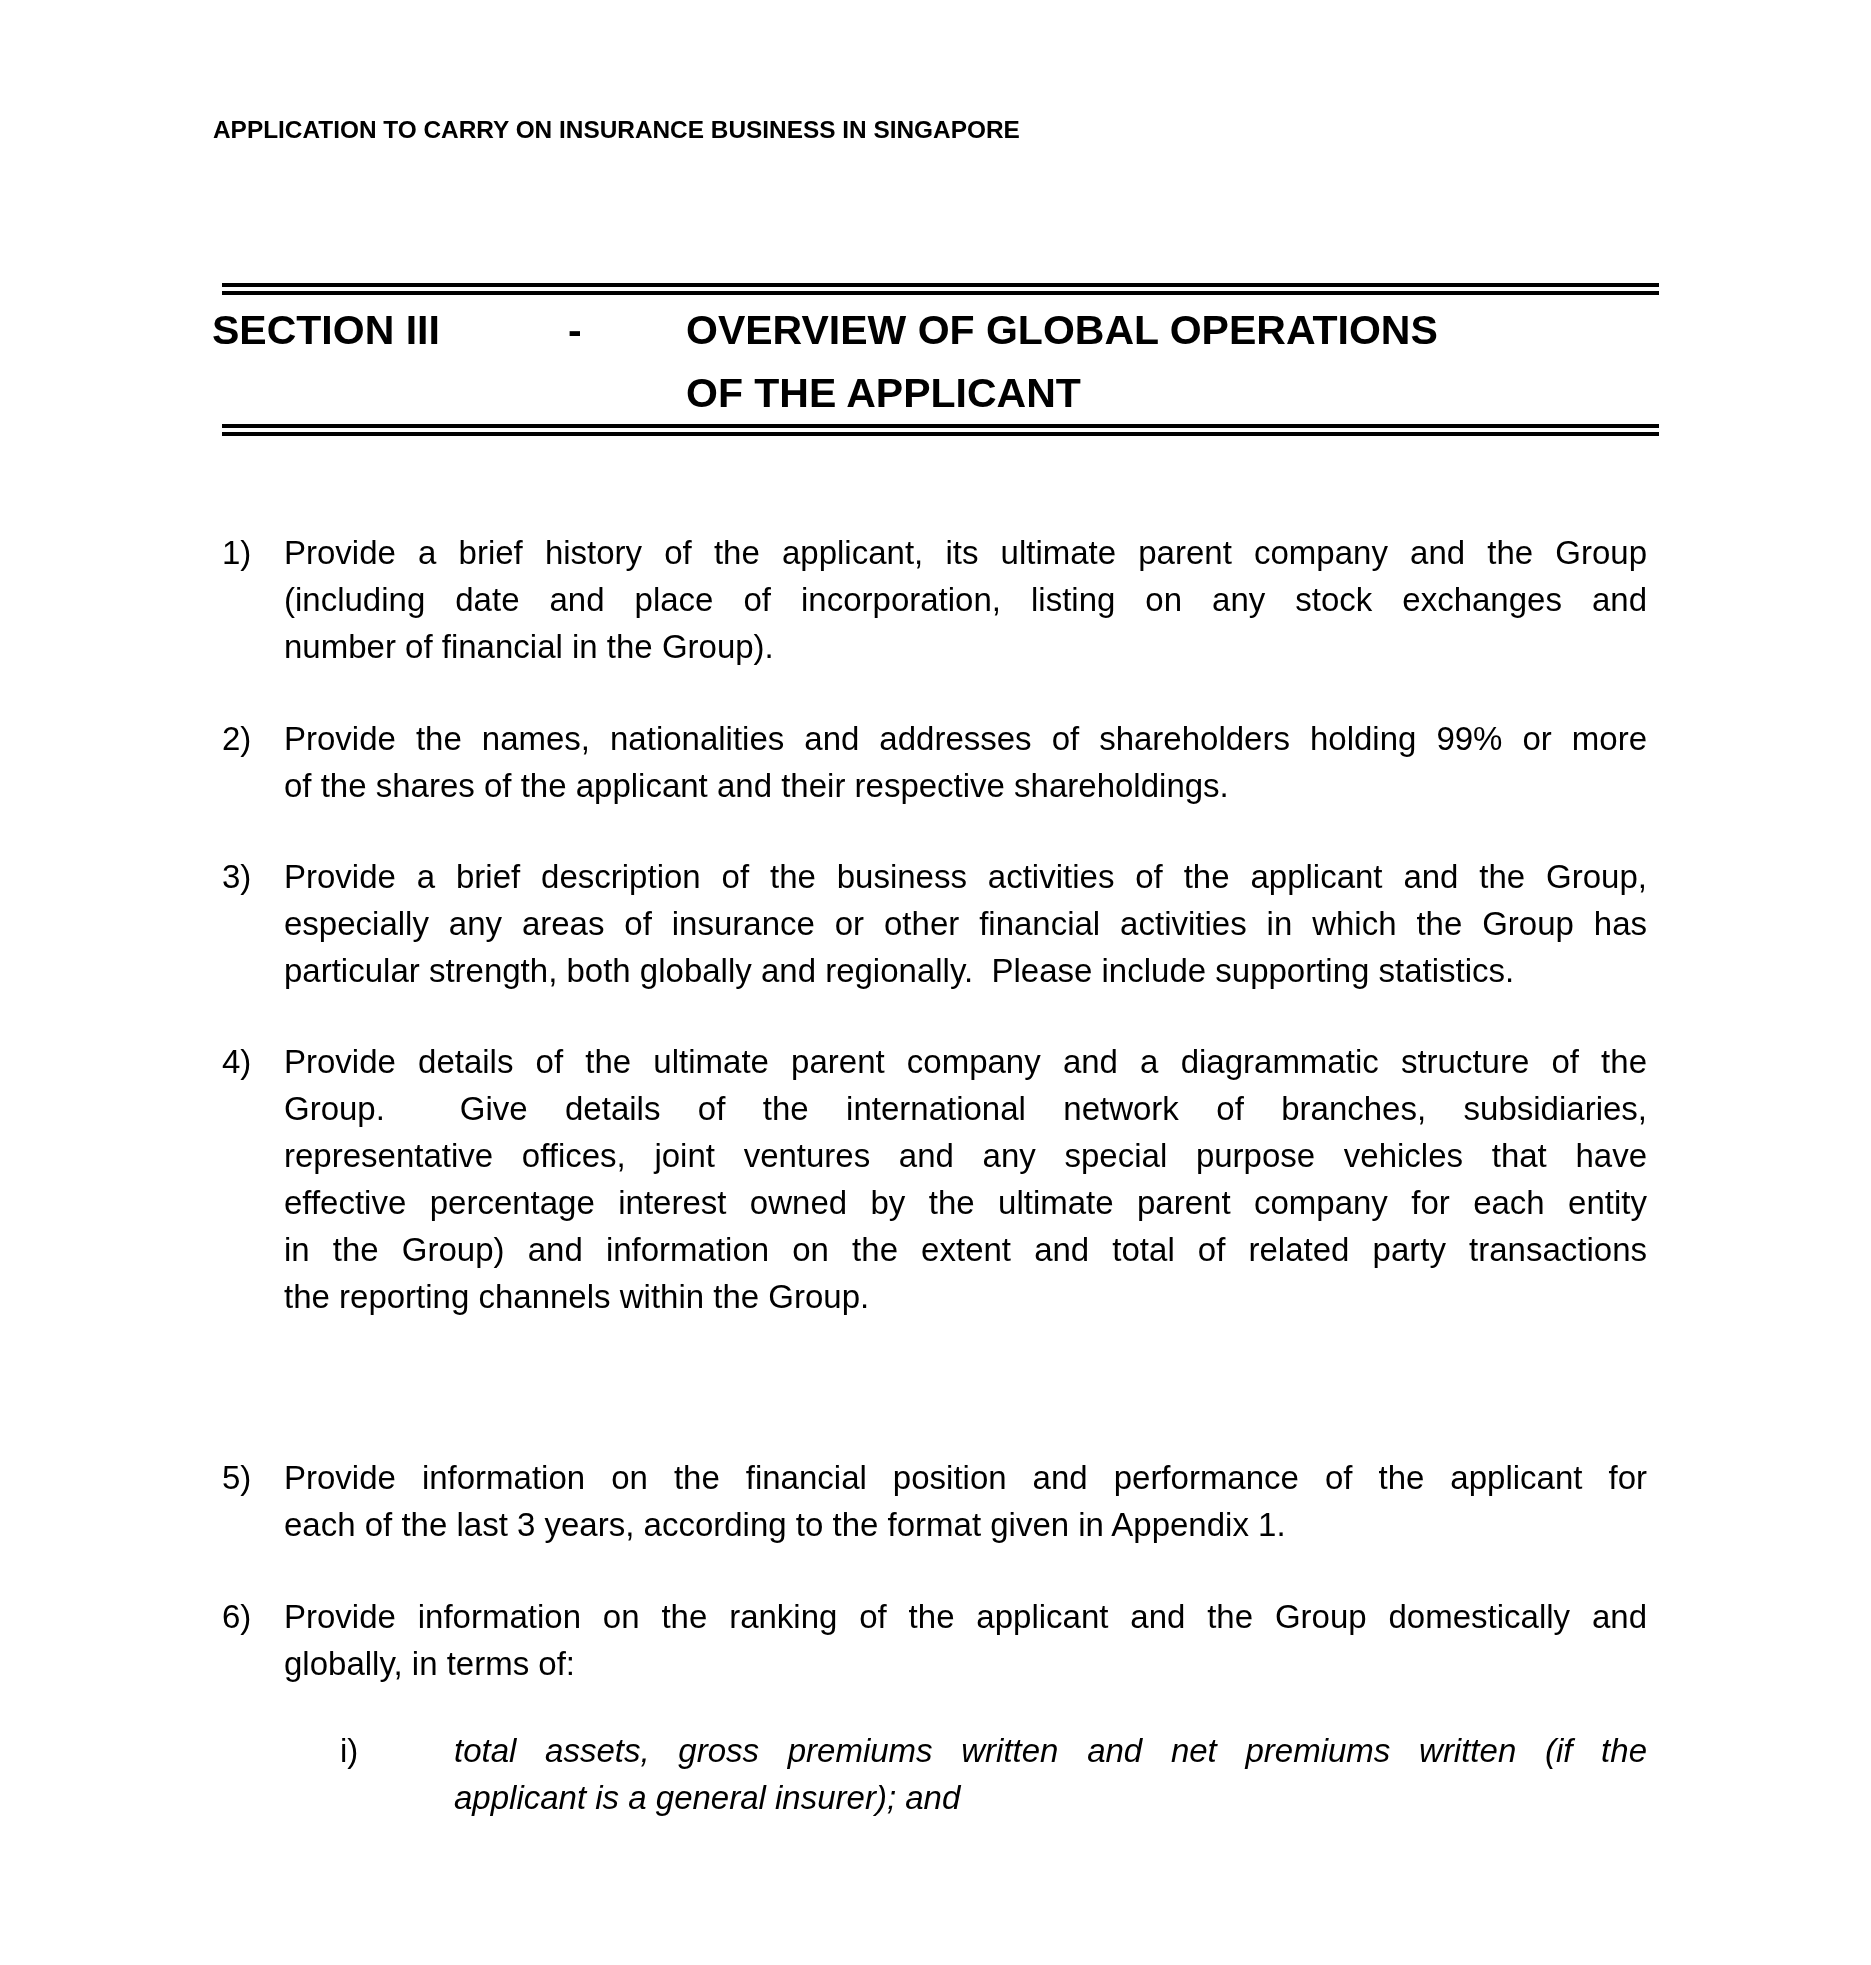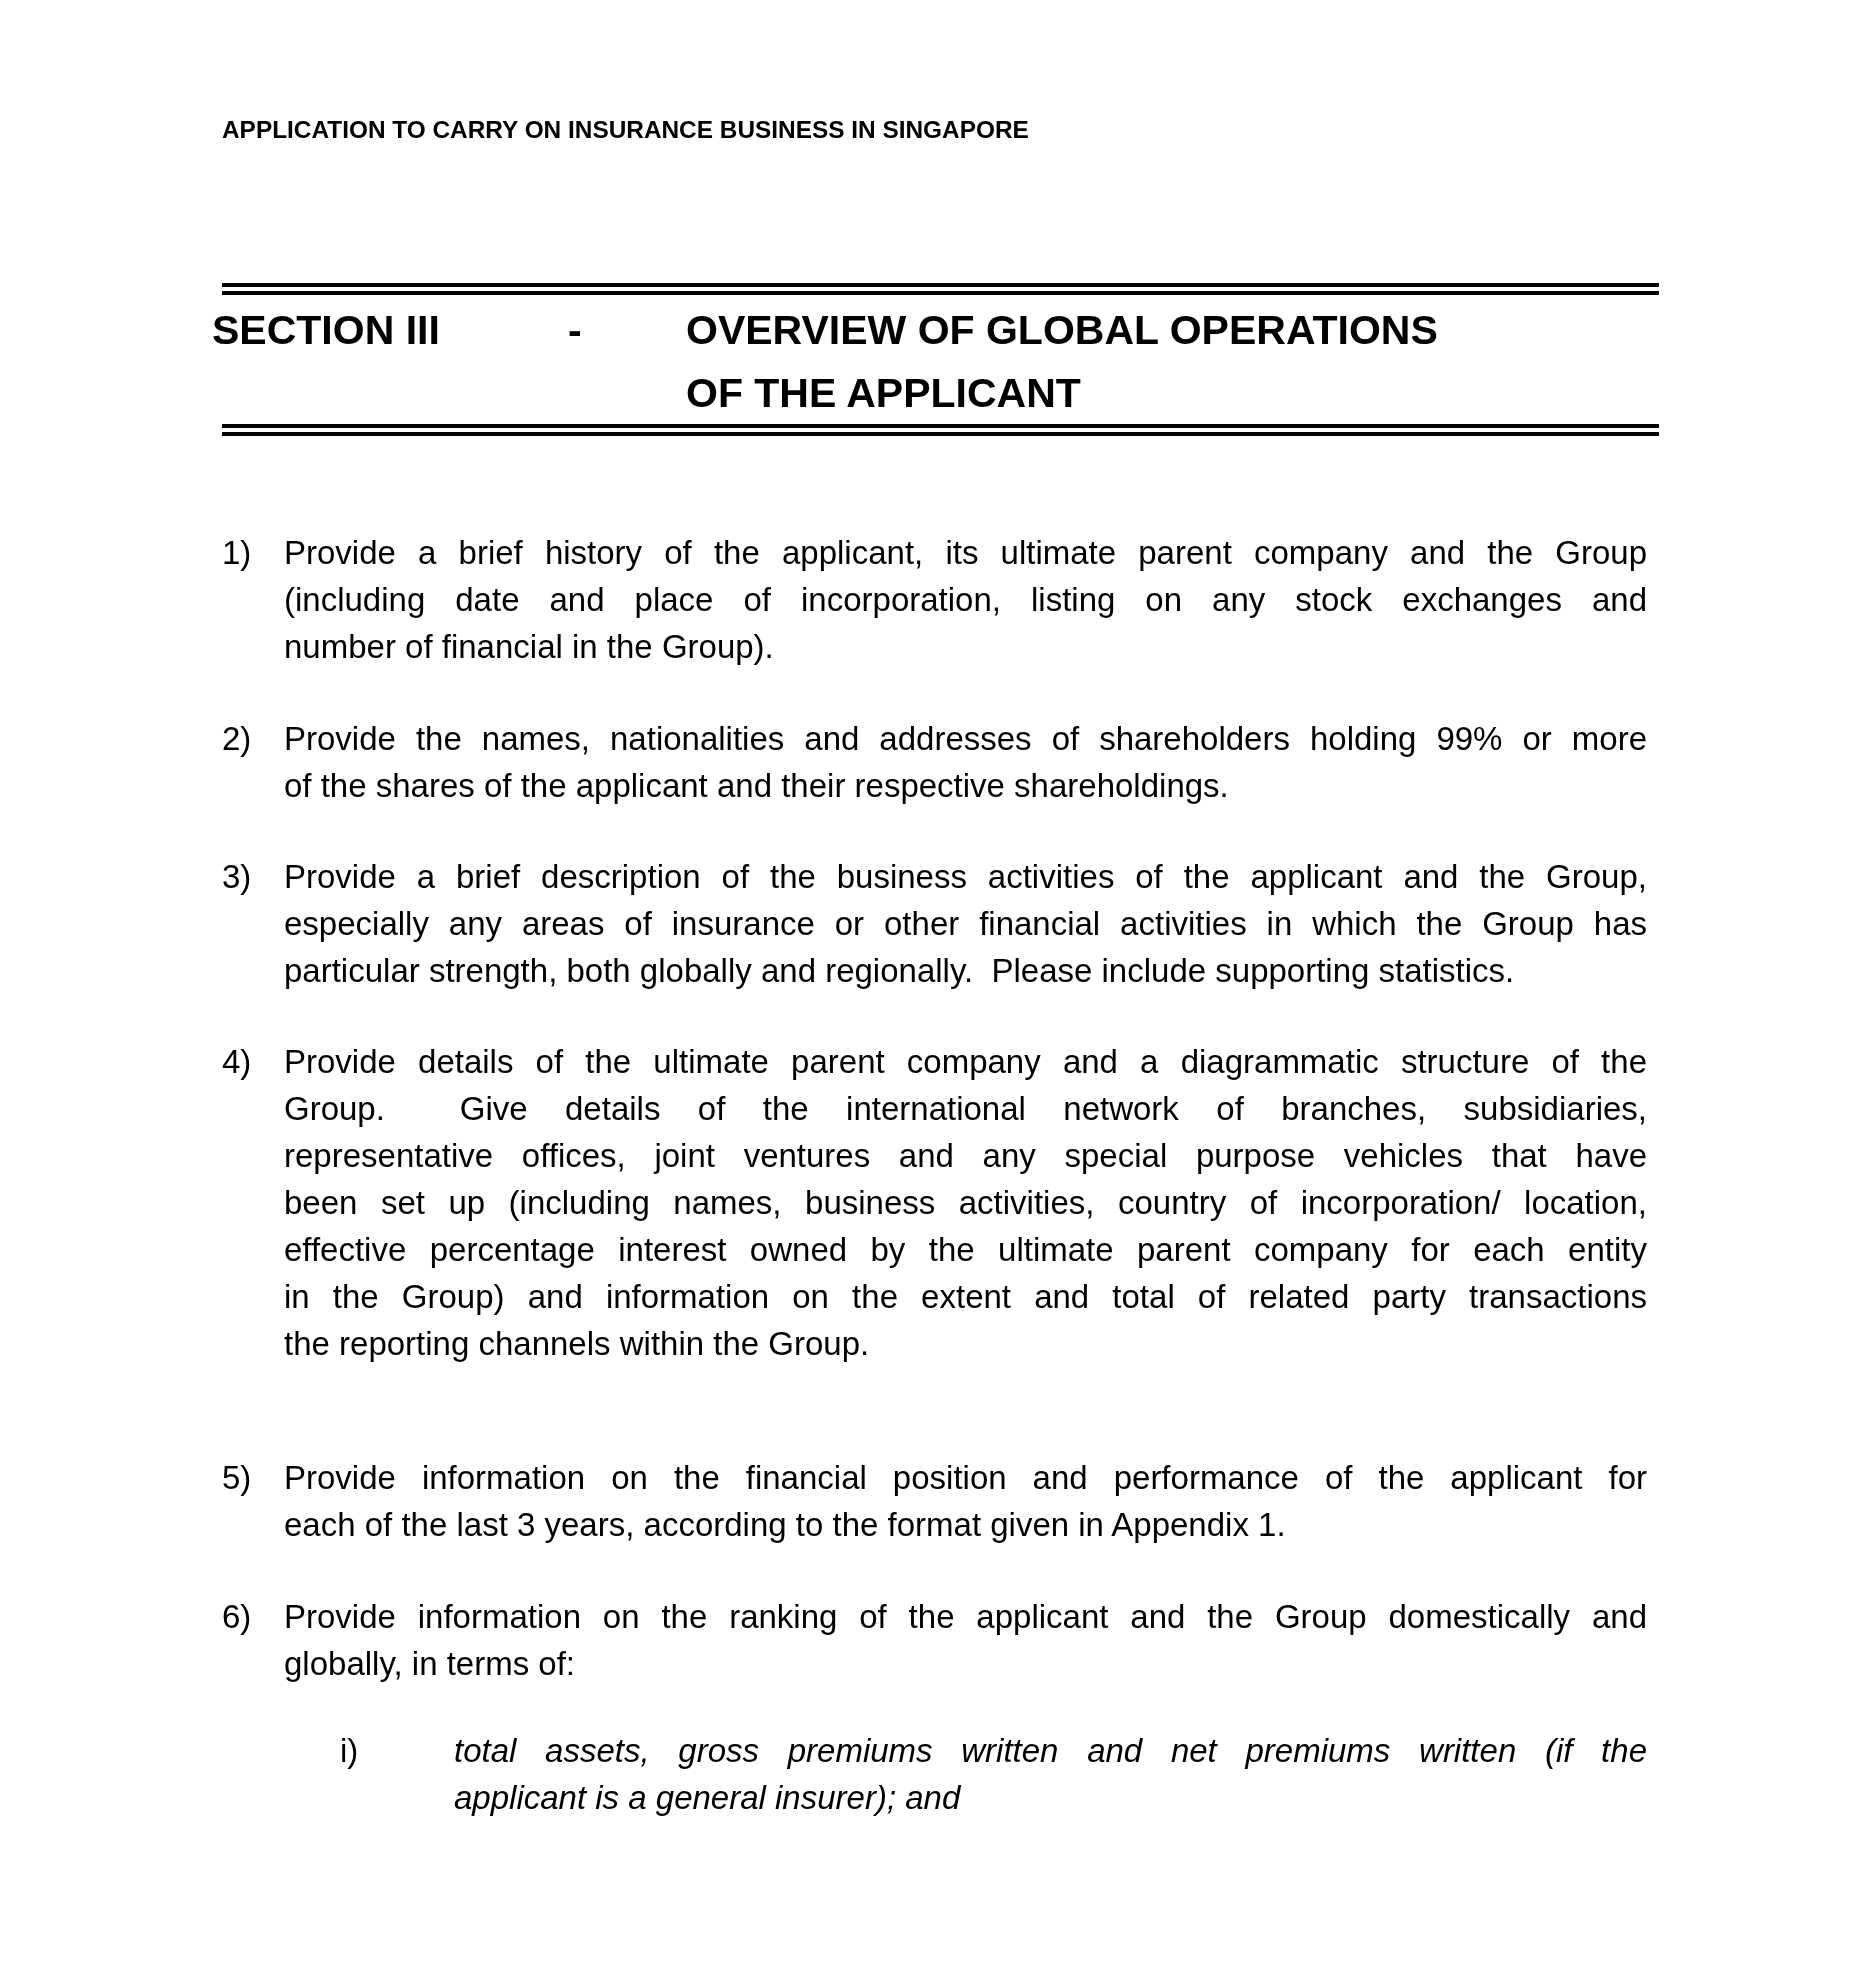--- a/index.html
+++ b/index.html
@@ -6,21 +6,21 @@
   .page{
     position:relative;
     width:1872px;height:2647px;
     background:#ffffff;
     color:#000000;
     font-family:"Liberation Sans", sans-serif;
     overflow:hidden;
   }
   
   .doc-header{
-    position:absolute;left:222px;top:116px;
+    position:absolute;left:213px;top:116px;
     font-size:24.4px;font-weight:bold;letter-spacing:0px;
     white-space:nowrap;
   }
   
   .dblrule{
     position:absolute;left:222px;width:1437px;height:4.3px;
     border-top:4.7px solid #000;border-bottom:4.7px solid #000;
   }
   .rule-top{top:283px;}
   .rule-bottom{top:424px;}
@@ -92,21 +92,20 @@
       <div class="ln">particular strength, both globally and regionally.&nbsp; Please include supporting statistics.</div>
     </div>
   </div>
 
   <div class="item" style="top:1038px">
     <span class="num">4)</span>
     <div class="body">
       <div class="ln j">Provide details of the ultimate parent company and a diagrammatic structure of the</div>
       <div class="ln j">Group.&nbsp; Give details of the international network of branches, subsidiaries,</div>
       <div class="ln j">representative offices, joint ventures and any special purpose vehicles that have</div>
-      <div class="ln j">been set up (including names, business activities, country of incorporation/ location,</div>
       <div class="ln j">effective percentage interest owned by the ultimate parent company for each entity</div>
       <div class="ln j">in the Group) and information on the extent and total of related party transactions</div>
       <div class="ln">the reporting channels within the Group.</div>
     </div>
   </div>
 
   <div class="item" style="top:1454px">
     <span class="num">5)</span>
     <div class="body">
       <div class="ln j">Provide information on the financial position and performance of the applicant for</div>

